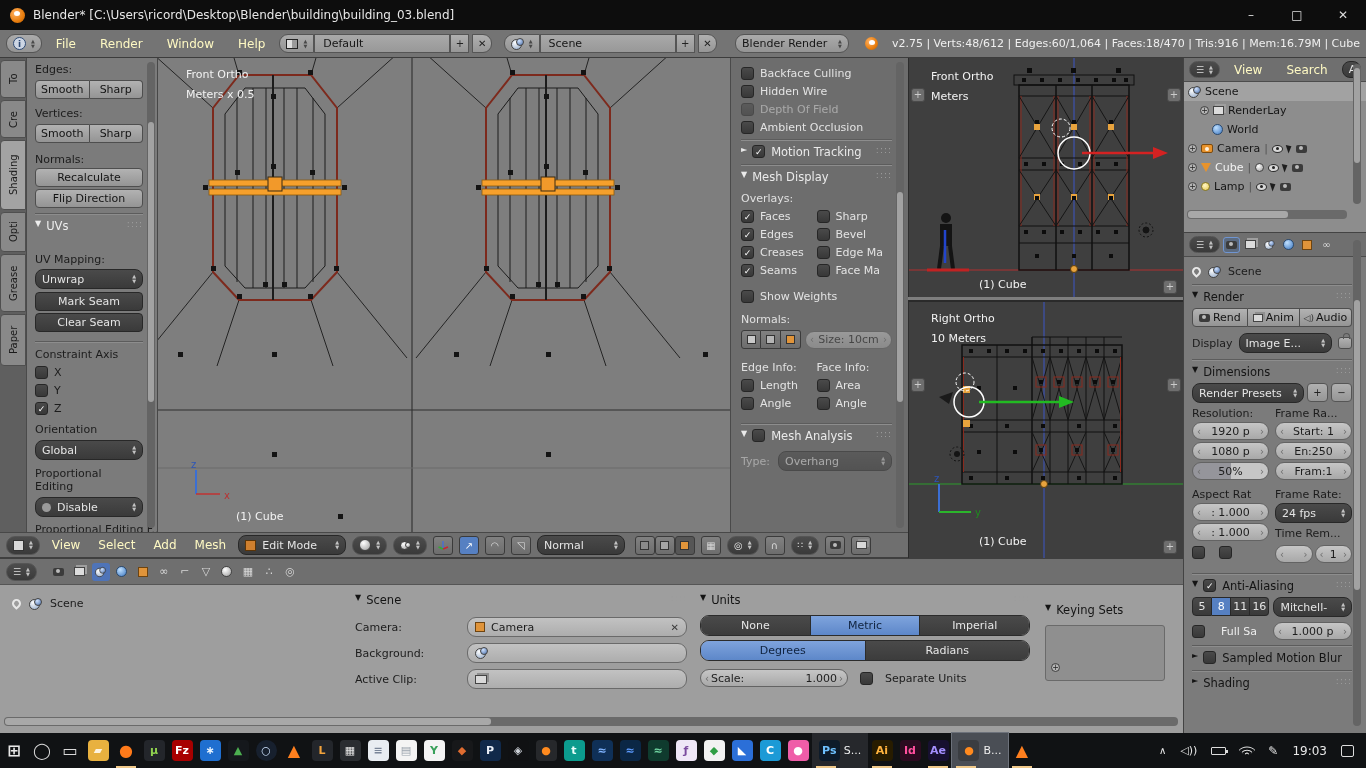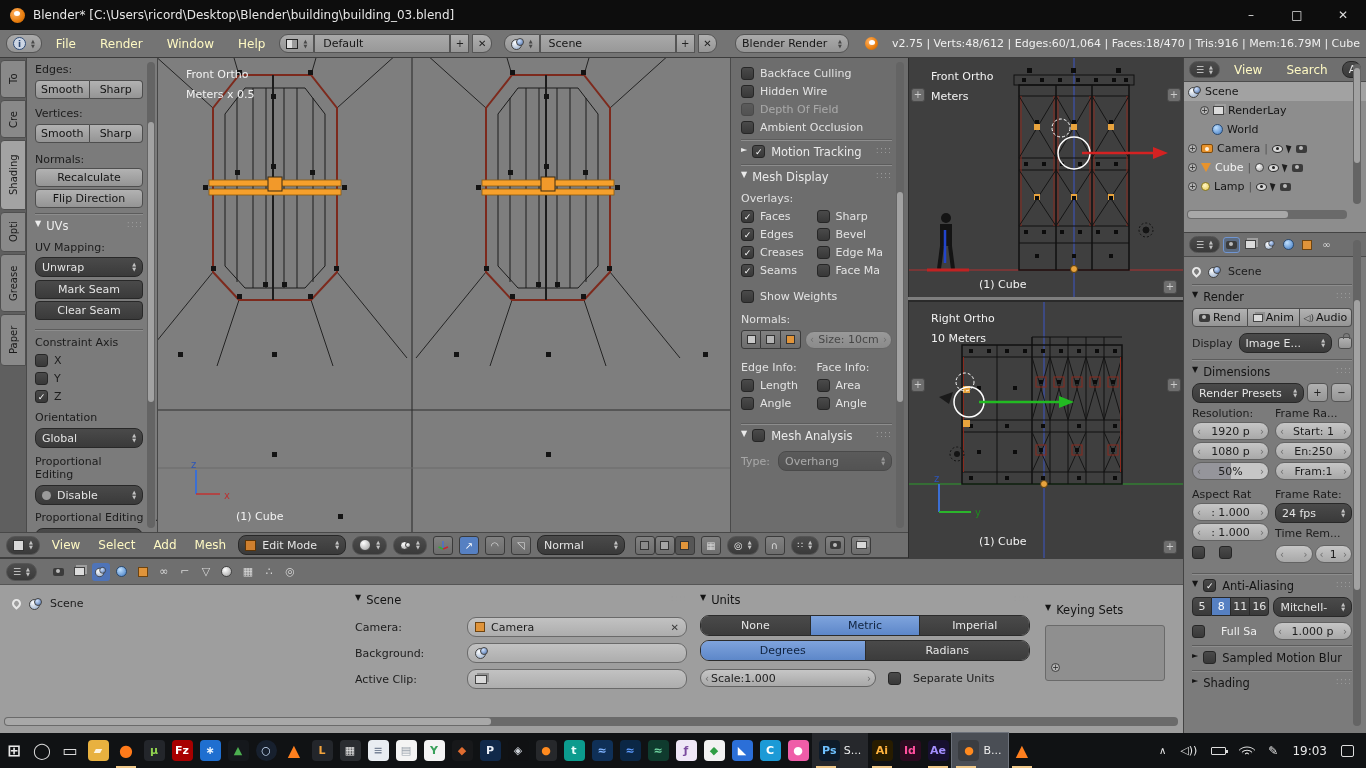--- a/index.html
+++ b/index.html
@@ -214,21 +214,21 @@
       <span class="btn">Sharp</span>
     </div>
     <div class="lbl" style="margin-top:8px">Normals:</div>
     <div class="btn">Recalculate</div>
     <div class="btn">Flip Direction</div>
     <div class="sep"></div>
     <div class="hdr open" style="color:#eee">
         <span>UVs</span>
         <span class="dots">::::</span>
       </div>
-    <div class="lbl" style="margin-top:8px">UV Mapping:</div>
+    <div class="lbl" style="margin-top:20px">UV Mapping:</div>
     <div class="dd" style="margin:3px 0">
         <span class="grow">Unwrap</span>
         <span class="spin"></span>
       </div>
     <div class="dbtn">Mark Seam</div>
     <div class="dbtn">Clear Seam</div>
     <div class="sep" style="margin-top:9px"></div>
     <div class="lbl" style="margin-top:6px">Constraint Axis</div>
     <div class="cbrow">
         <span class="cb"></span>
@@ -1043,21 +1043,21 @@
       <div class="seg" style="margin-top:8px">
         <div>None</div>
         <div class="bluesel">Metric</div>
         <div>Imperial</div>
       </div>
       <div class="seg" style="margin-top:4px">
         <div class="bluesel">Degrees</div>
         <div>Radians</div>
       </div>
       <div style="display:flex;align-items:center;gap:12px;margin-top:8px">
-        <span class="sld" style="width:176px;justify-content:flex-start">
+        <span class="sld" style="width:148px;justify-content:space-between">
             <span>Scale:</span>
             <span>1.000</span>
           </span>
         <span class="cb"></span>
         <span class="lbl">Separate Units</span>
       </div>
     </div>
 
     <div style="position:absolute;left:1045px;top:40px;width:130px">
       <div class="hdr open">

